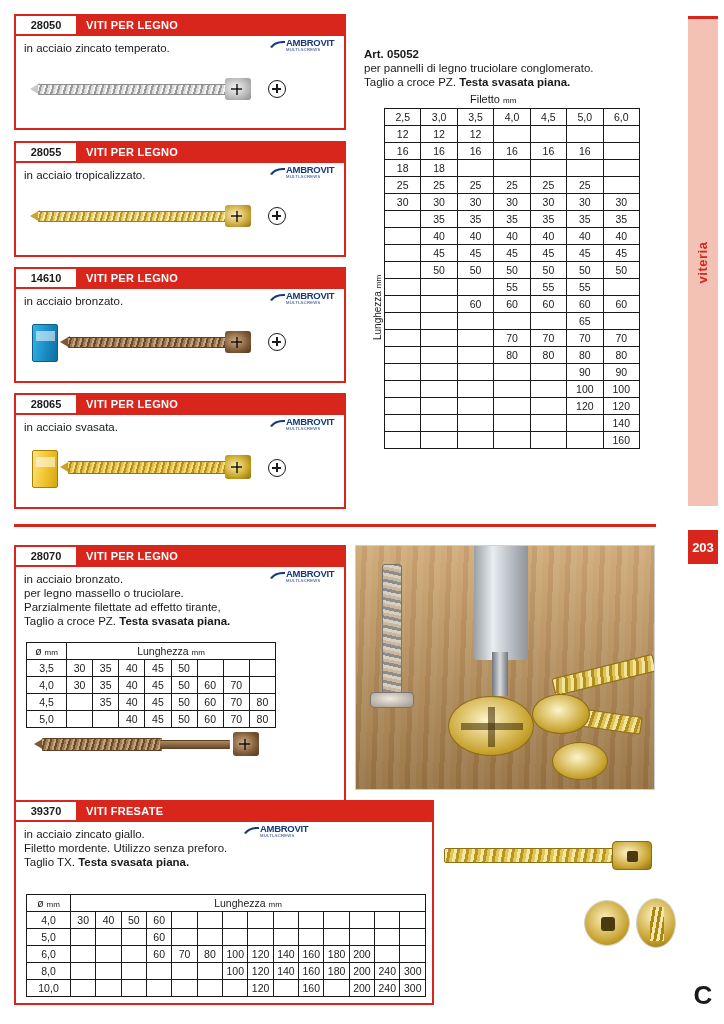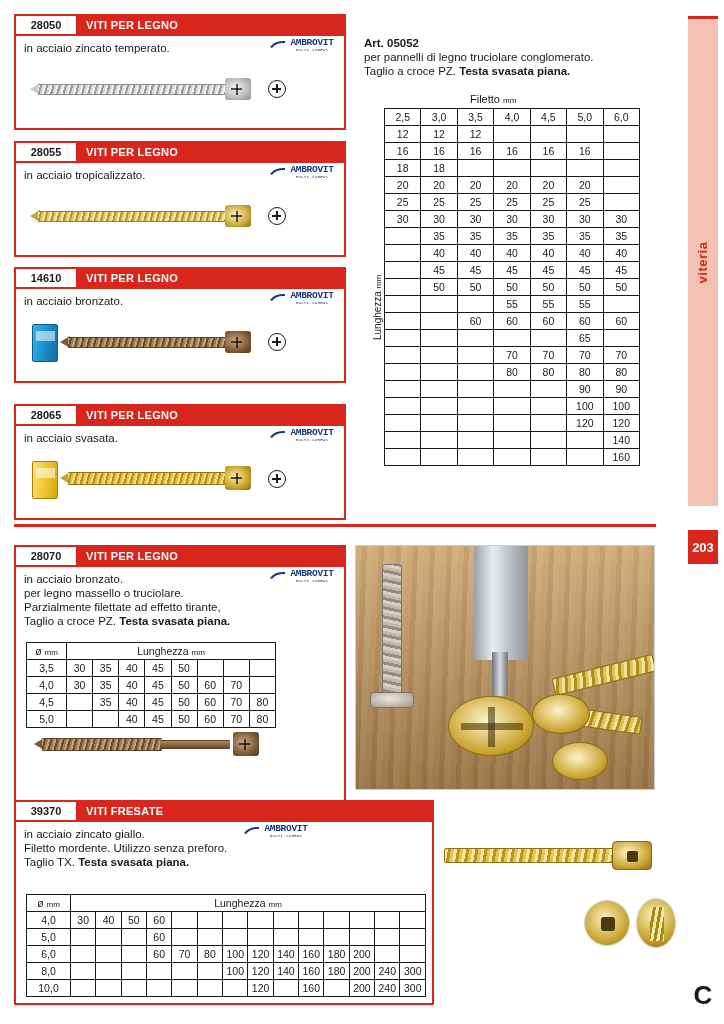--- a/index.html
+++ b/index.html
@@ -97,23 +97,22 @@
     line-height: 14px;
     padding: 5px 8px 0 8px;
   }
   .desc b { font-weight: bold; }
 
   
   .brand {
     position: absolute;
     right: 6px;
     width: 66px;
-    text-align: center;
+    text-align: left;
     line-height: 1;
-    font-family: Liberation Mono, monospace;
   }
   .brand .bname {
     display: block;
     font-size: 9.5px;
     font-weight: bold;
     color: #15397a;
     letter-spacing: -0.3px;
   }
   .brand .bsub {
     display: block;
@@ -349,21 +348,21 @@
 
     <div class="screw" style="left:52px; top:62px; width:182px; height:22px;">
       <div class="tip" style="left:-8px; top:5px; border-right:10px solid #7d5a36;"></div>
       <div class="shaft thread-b" style="left:0; top:5.5px; width:160px;"></div>
       <div class="head head-b" style="top:0;"></div>
       <div class="cross"></div>
     </div>
     <div class="drive-icon" style="left:252px; top:64px;"></div>
   </div>
 
-  <div class="block" style="left:14px; top:404px; width:332px; height:116px;">
+  <div class="block" style="left:14px; top:393px; width:332px; height:116px;">
     <div class="block-head">
       <div class="code">28065</div>
       <div class="title">VITI PER LEGNO</div>
     </div>
     <div class="desc">in acciaio svasata.</div>
 
     <div class="brand" style="top:22px;">
       <svg class="swoosh" viewBox="0 0 16 9">
         <path d="M0 7 Q5 0 15 1 L15 3 Q6 2.5 2 8 Z" fill="#15397a"></path>
       </svg>
@@ -375,21 +374,21 @@
 
     <div class="screw" style="left:52px; top:60px; width:182px; height:24px;">
       <div class="tip" style="left:-8px; top:6px; border-right:10px solid #c8a326;"></div>
       <div class="shaft thread-o" style="left:0; top:6px; width:160px; height:13px;"></div>
       <div class="head head-o" style="top:0; height:24px;"></div>
       <div class="cross"></div>
     </div>
     <div class="drive-icon" style="left:252px; top:64px;"></div>
   </div>
 
-  <div class="tech" style="left:364px; top:36px; width:290px;">
+  <div class="tech" style="left:364px; top:47px; width:290px;">
     <div class="art">Art. 05052</div>
     <div>per pannelli di legno truciolare conglomerato.</div>
     <div>
       <span>Taglio a croce PZ. </span><b>Testa svasata piana.</b>
     </div>
   </div>
 
   <div style="position:absolute; left:470px; top:93px; font-size:11px;">
     <span>Filetto</span>
     <span class="unit">mm</span>
@@ -435,30 +434,20 @@
           <td></td>
         </tr>
         <tr>
           <td style="border: none; width: 0px;"></td>
           <td>18</td>
           <td>18</td>
           <td></td>
           <td></td>
           <td></td>
           <td></td>
-          <td></td>
-        </tr>
-        <tr>
-          <td style="border: none; width: 0px;"></td>
-          <td>20</td>
-          <td>20</td>
-          <td>20</td>
-          <td>20</td>
-          <td>20</td>
-          <td>20</td>
           <td></td>
         </tr>
         <tr>
           <td style="border: none; width: 0px;"></td>
           <td>25</td>
           <td>25</td>
           <td>25</td>
           <td>25</td>
           <td>25</td>
           <td>25</td>

